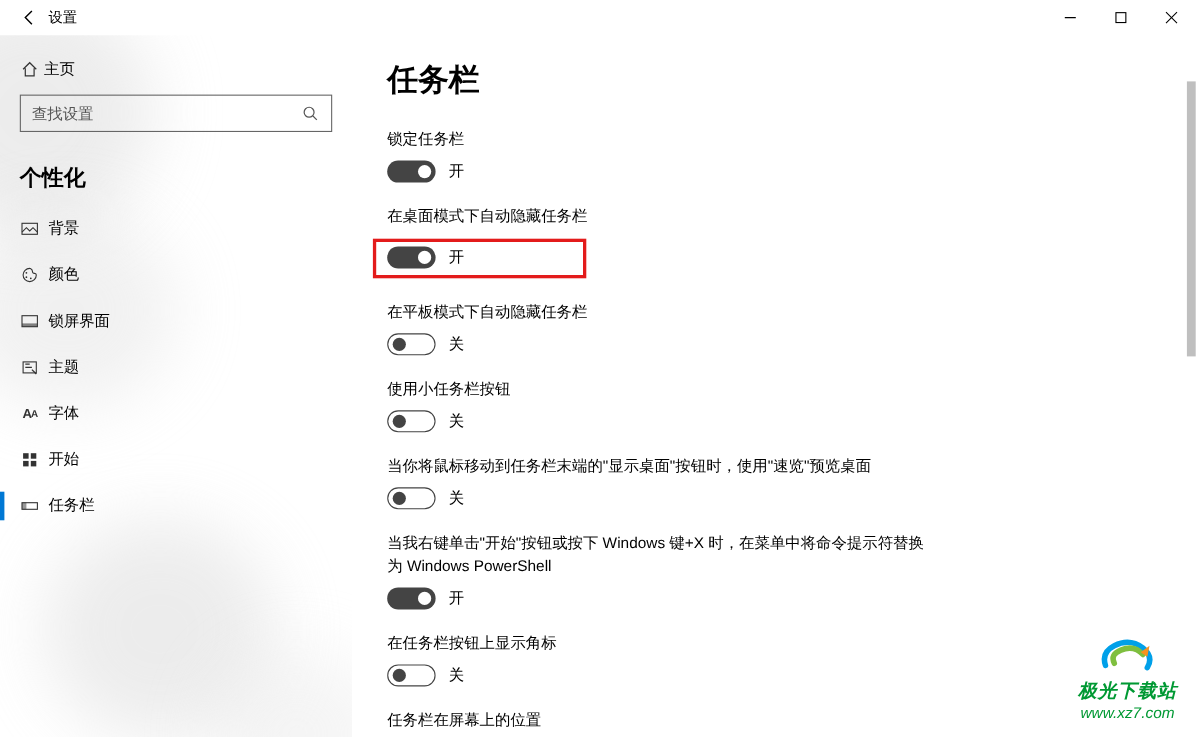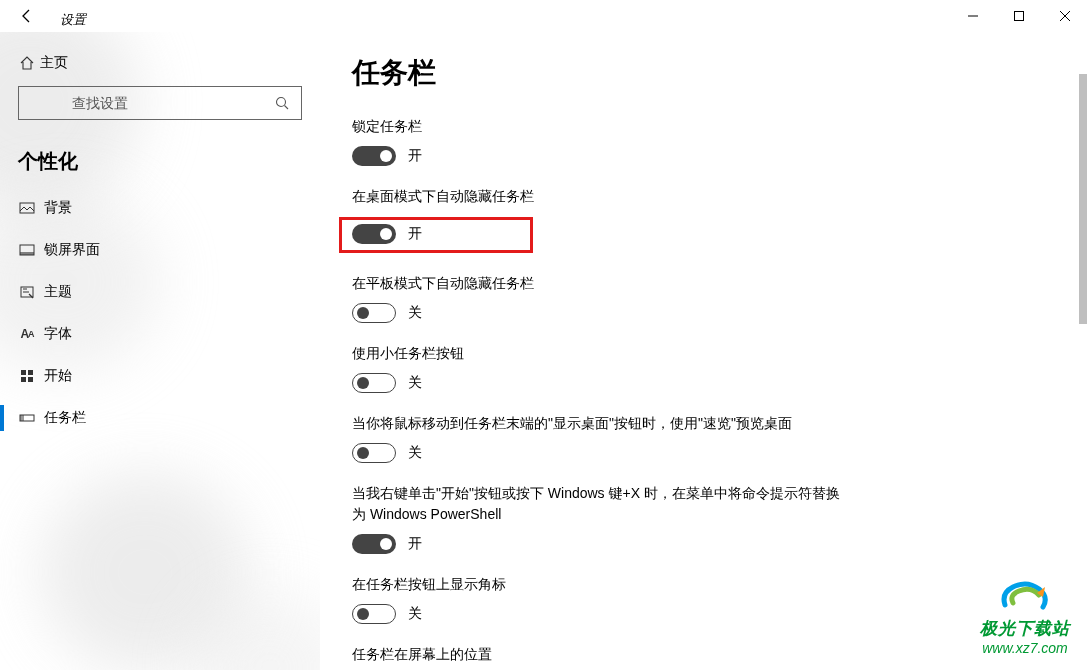--- a/index.html
+++ b/index.html
@@ -1,36 +1,36 @@
 <!DOCTYPE html>
 <html><head>
 <meta charset="utf-8">
 <style>
 * { margin: 0; padding: 0; box-sizing: border-box; font-family: "Microsoft YaHei", "Segoe UI", sans-serif; }
 body { width: 1088px; height: 670px; background: #fff; overflow: hidden; position: relative; }
 .window { width: 100%; height: 100%; display: flex; flex-direction: column; }
 
 
 .titlebar { height: 40px; display: flex; align-items: center; justify-content: space-between; padding-left: 14px; }
-.titlebar-left { display: flex; align-items: flex-end; gap: 20px; font-style: italic; }
+.titlebar-left { display: flex; align-items: center; gap: 4px; }
 .back-btn { width: 26px; height: 26px; display: flex; align-items: center; justify-content: center; cursor: pointer; font-size: 16px; }
 .app-title { font-size: 13px; }
 .window-controls { display: flex; }
 .window-controls div { width: 46px; height: 32px; display: flex; align-items: center; justify-content: center; font-size: 12px; cursor: pointer; }
 
 
 .body { flex: 1; display: flex; position: relative; }
 
 
 .sidebar { width: 320px; padding: 14px 0 0 0; position: relative; }
 .sidebar-bg { position: absolute; inset: 0; z-index: 0; overflow: hidden; }
 .sidebar-inner { position: relative; z-index: 1; }
 .home-row { display: flex; align-items: center; gap: 4px; padding: 8px 18px 14px; font-size: 14px; cursor: pointer; }
 .search-box { margin: 0 18px 18px; height: 34px; border: 1px solid #666; display: flex; align-items: center; justify-content: space-between; padding: 0 10px; }
-.search-box input { border: none; outline: none; background: transparent; font-size: 14px; flex: 1; color: #555; margin-left: 43px; }
+.search-box input { border: none; outline: none; background: transparent; font-size: 14px; flex: 1; color: #555; }
 .search-box input::placeholder { color: #555; }
 .category-label { padding: 10px 18px 12px; font-size: 20px; font-weight: 600; }
 .nav-item { display: flex; align-items: center; gap: 8px; padding: 12px 18px; font-size: 14px; cursor: pointer; position: relative; }
 .nav-item.active::before { content: ""; position: absolute; left: 0; top: 8px; bottom: 8px; width: 4px; background: #0078d4; }
 .nav-icon { width: 18px; height: 18px; display: inline-flex; align-items: center; justify-content: center; font-size: 15px; color: #333; }
 .nav-icon svg { width: 16px; height: 16px; }
 
 
 .content { flex: 1; padding: 22px 32px 10px; overflow: hidden; position: relative; }
 .page-title { font-size: 28px; font-weight: 600; margin-bottom: 24px; }
@@ -130,20 +130,31 @@
               <svg viewBox="0 0 16 16">
                 <rect x="1" y="3" width="14" height="10" stroke="#333" stroke-width="1" fill="none"></rect>
                 <path d="M1 11 L5 7 L8 10 L11 7 L15 11" stroke="#333" stroke-width="1" fill="none"></path>
               </svg>
             </span>
           <span>背景</span>
         </div>
         <div class="nav-item">
           <span class="nav-icon">
               <svg viewBox="0 0 16 16">
+                <path d="M8 2 A6 6 0 1 0 14 8 C14 6 12 7 11 6 C10 5 11 3 9 2.3 C8.7 2.1 8.3 2 8 2 Z" stroke="#333" stroke-width="1" fill="none"></path>
+                <circle cx="5" cy="6" r="0.8" fill="#333"></circle>
+                <circle cx="5" cy="10" r="0.8" fill="#333"></circle>
+                <circle cx="9" cy="11" r="0.8" fill="#333"></circle>
+              </svg>
+            </span>
+          <span>颜色</span>
+        </div>
+        <div class="nav-item">
+          <span class="nav-icon">
+              <svg viewBox="0 0 16 16">
                 <rect x="1" y="3" width="14" height="10" stroke="#333" stroke-width="1" fill="none"></rect>
                 <rect x="1" y="10" width="14" height="3" fill="#333" opacity="0.6"></rect>
               </svg>
             </span>
           <span>锁屏界面</span>
         </div>
         <div class="nav-item">
           <span class="nav-icon">
               <svg viewBox="0 0 16 16">
                 <rect x="2" y="3" width="12" height="10" stroke="#333" stroke-width="1" fill="none"></rect>

